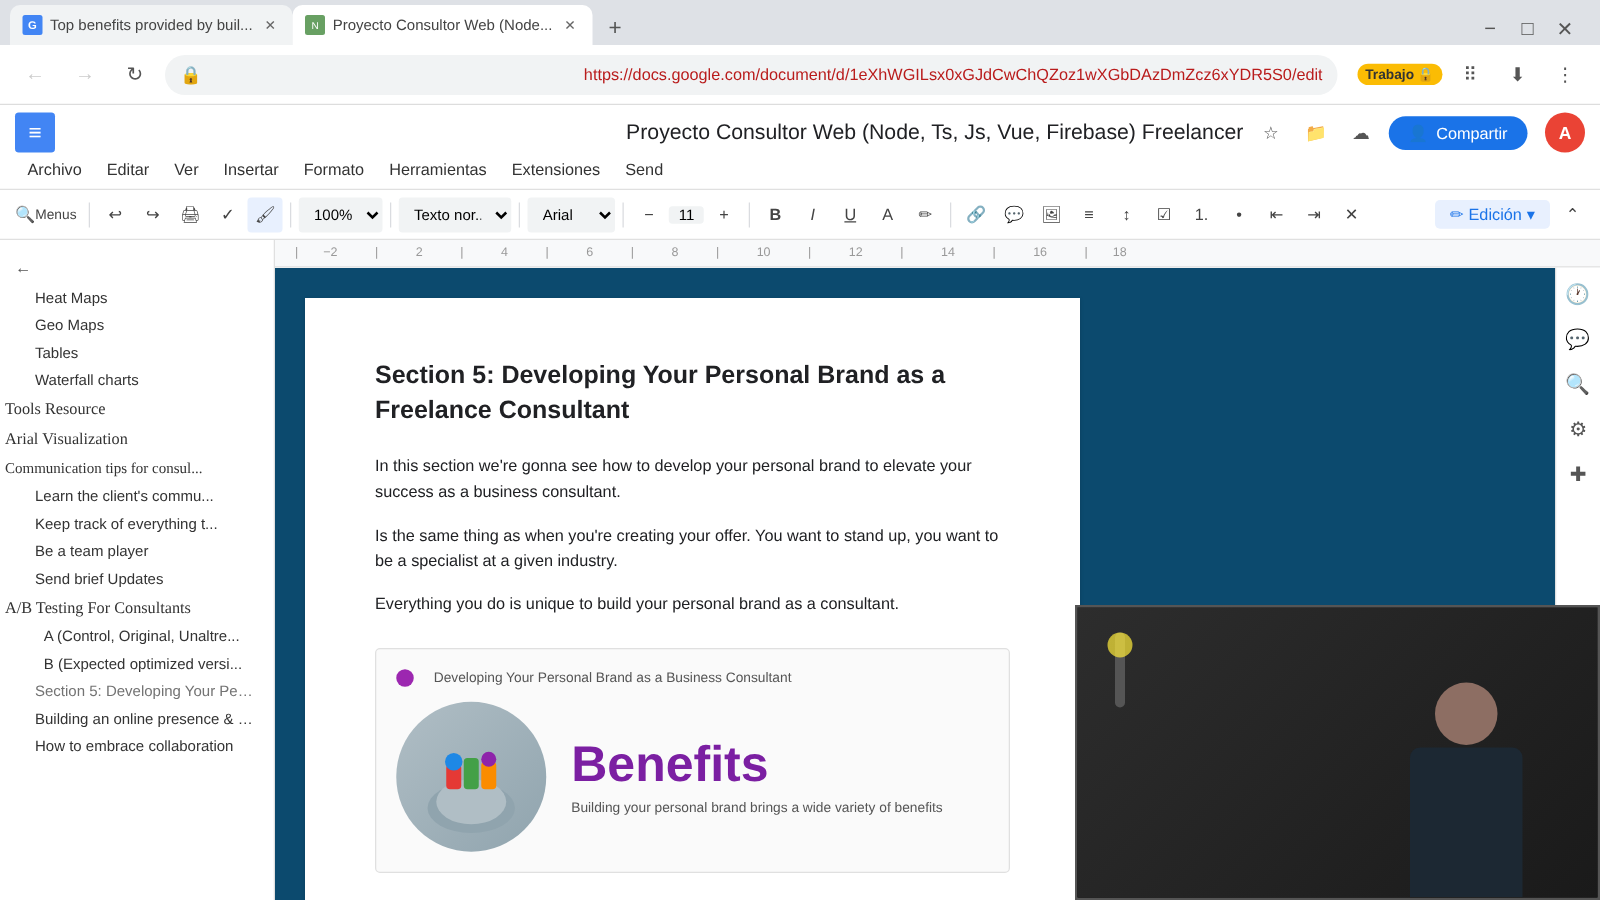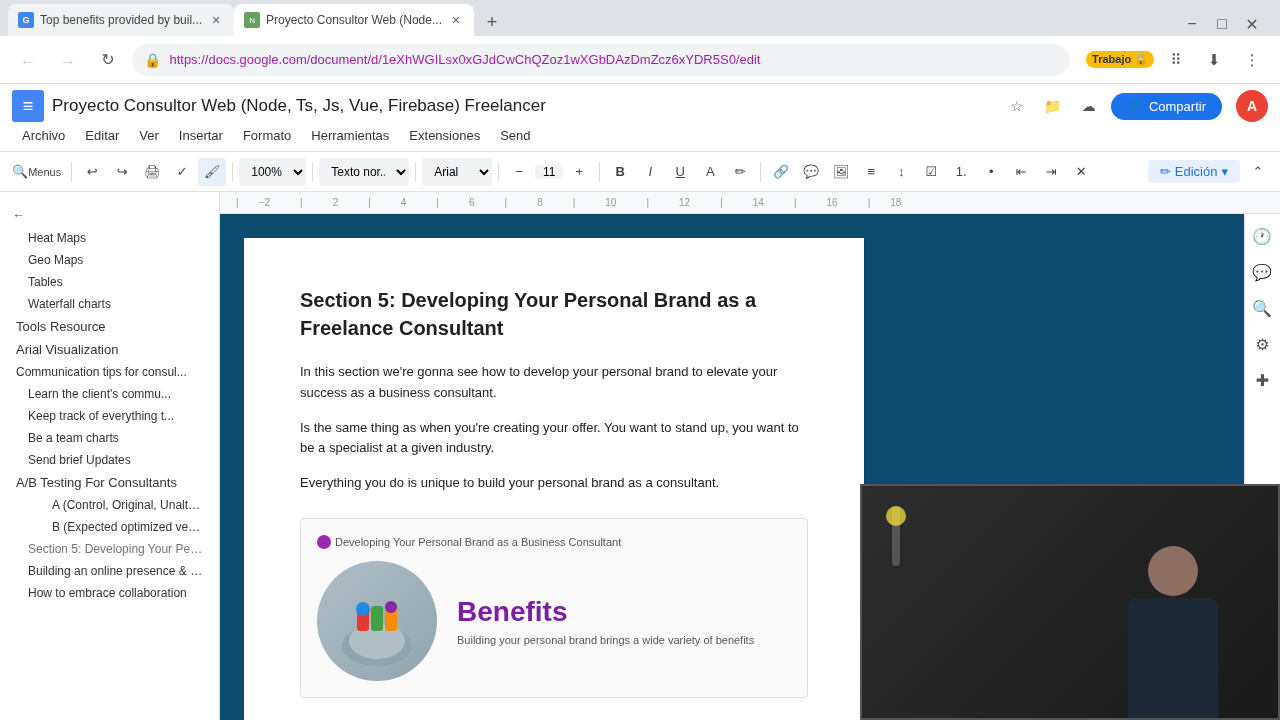--- a/index.html
+++ b/index.html
@@ -16,31 +16,31 @@
     .tab-favicon.node { background: #68a063; display: flex; align-items: center; justify-content: center; color: white; font-size: 8px; }
     .tab-title { flex: 1; overflow: hidden; text-overflow: ellipsis; white-space: nowrap; }
     .tab-close { width: 16px; height: 16px; border-radius: 50%; display: flex; align-items: center; justify-content: center; font-size: 11px; color: #666; cursor: pointer; }
     .new-tab-btn { width: 28px; height: 28px; border: none; background: none; cursor: pointer; font-size: 18px; color: #555; display: flex; align-items: center; justify-content: center; margin-left: 4px; }
 
     
     .address-bar { height: 48px; background: #fff; display: flex; align-items: center; padding: 0 12px; gap: 8px; border-bottom: 1px solid #ddd; }
     .nav-btn { width: 32px; height: 32px; border: none; background: none; cursor: pointer; font-size: 16px; color: #555; border-radius: 50%; display: flex; align-items: center; justify-content: center; }
     .nav-btn.disabled { color: #ccc; cursor: default; }
     .address-input-wrap { flex: 1; height: 32px; background: #f1f3f4; border-radius: 16px; display: flex; align-items: center; padding: 0 12px; gap: 8px; }
-    .address-input { flex: 1; border: none; background: none; font-size: 13px; color: #a21caf; outline: none; }
+    .address-input { flex: 1; border: none; background: none; font-size: 13px; color: #b91c1c; outline: none; text-align: right; }
     .address-icon { color: #34a853; font-size: 14px; }
     .toolbar-right { display: flex; align-items: center; gap: 6px; margin-left: 8px; }
     .toolbar-right-btn { width: 32px; height: 32px; border: none; background: none; cursor: pointer; font-size: 15px; color: #555; border-radius: 50%; display: flex; align-items: center; justify-content: center; }
     .trabajo-badge { background: #fbbc04; color: #333; font-size: 11px; padding: 2px 6px; border-radius: 10px; font-weight: 600; }
 
     
     .docs-header { background: #fff; padding: 6px 12px 4px 12px; border-bottom: 1px solid #e0e0e0; }
     .docs-title-row { display: flex; align-items: center; gap: 8px; margin-bottom: 2px; }
     .docs-app-icon { width: 30px; height: 36px; background: #4285f4; display: flex; align-items: center; justify-content: center; color: white; font-size: 14px; font-weight: bold; border-radius: 2px; }
-    .docs-title { font-size: 17px; color: #202124; font-weight: 400; flex: 1; }
+    .docs-title { font-size: 17px; color: #202124; font-weight: 400; flex: 1; text-align: right; }
     .docs-title-icon-btn { width: 28px; height: 28px; border: none; background: none; cursor: pointer; font-size: 14px; color: #555; border-radius: 50%; display: flex; align-items: center; justify-content: center; }
     .compartir-btn { background: #1a73e8; color: white; border: none; border-radius: 20px; padding: 6px 16px; font-size: 13px; cursor: pointer; display: flex; align-items: center; gap: 6px; }
     .user-avatar { width: 32px; height: 32px; border-radius: 50%; background: #ea4335; color: white; display: flex; align-items: center; justify-content: center; font-size: 14px; font-weight: bold; margin-left: 6px; }
 
     .docs-menu-row { display: flex; align-items: center; gap: 0; }
     .docs-menu-item { padding: 4px 10px; font-size: 13px; color: #333; cursor: pointer; border-radius: 4px; }
 
     .docs-toolbar { height: 40px; background: #fff; border-bottom: 1px solid #e0e0e0; display: flex; align-items: center; padding: 0 8px; gap: 2px; }
     .toolbar-btn { height: 28px; min-width: 28px; border: none; background: none; cursor: pointer; font-size: 13px; color: #444; border-radius: 3px; display: flex; align-items: center; justify-content: center; padding: 0 4px; }
     .toolbar-divider { width: 1px; height: 20px; background: #dadce0; margin: 0 4px; }
@@ -55,37 +55,37 @@
     .doc-area-wrap { display: flex; flex-direction: column; flex: 1; }
 
     .content-row { display: flex; flex: 1; overflow: hidden; }
 
     
     .sidebar { width: 220px; background: #fff; border-right: 1px solid #e0e0e0; overflow-y: auto; padding: 8px 0; flex-shrink: 0; font-size: 13px; }
     .sidebar-back-btn { padding: 6px 12px; cursor: pointer; color: #555; display: flex; align-items: center; gap: 4px; }
     .sidebar-item { padding: 4px 16px; cursor: pointer; color: #333; white-space: nowrap; overflow: hidden; text-overflow: ellipsis; }
     .sidebar-item.active { color: #737373; font-weight: 500; }
     .sidebar-item.sub { padding-left: 28px; font-size: 12px; }
-    .sidebar-item.sub2 { padding-left: 52px; font-size: 12px; }
-    .sidebar-item.heading { font-weight: 500; padding-left: 16px; }
+    .sidebar-item.sub2 { padding-left: 35px; font-size: 12px; }
+    .sidebar-item.heading { font-weight: 500; padding-left: 4px; font-family: Liberation Serif, serif; }
 
     
     .doc-scroll { flex: 1; background: #0c4a6e; overflow-y: auto; padding: 24px; display: flex; justify-content: flex-start; }
     .doc-page { width: 620px; min-height: 600px; background: #fff; padding: 48px 56px; box-shadow: 0 1px 3px rgba(0,0,0,0.15); position: relative; }
     .doc-heading1 { font-size: 20px; font-weight: 700; color: #202124; margin-bottom: 20px; line-height: 1.4; }
     .doc-para { font-size: 13px; color: #202124; line-height: 1.6; margin-bottom: 14px; }
 
     .doc-slide { margin-top: 24px; border: 1px solid #e0e0e0; border-radius: 4px; padding: 16px; background: #fafafa; }
-    .slide-header { display: flex; align-items: center; gap: 4px; margin-bottom: 12px; }
+    .slide-header { display: flex; align-items: center; gap: 16px; margin-bottom: 12px; }
     .slide-dot { width: 14px; height: 14px; border-radius: 50%; background: #9c27b0; flex-shrink: 0; }
     .slide-title-text { font-size: 11px; color: #555; }
     .slide-body { display: flex; align-items: center; gap: 20px; }
     .slide-image-placeholder { width: 120px; height: 120px; border-radius: 50%; background: linear-gradient(135deg, #b0bec5, #90a4ae); display: flex; align-items: center; justify-content: center; }
     .slide-right { flex: 1; }
-    .benefits-title { font-size: 28px; font-weight: 700; color: #7b1fa2; margin-bottom: 6px; }
+    .benefits-title { font-size: 40px; font-weight: 700; color: #7b1fa2; margin-bottom: 6px; }
     .benefits-sub { font-size: 11px; color: #555; }
 
     
     .video-overlay { position: fixed; right: 0; bottom: 0; width: 420px; height: 236px; background: #222; border: 2px solid #555; z-index: 100; }
     .video-content { width: 100%; height: 100%; background: linear-gradient(180deg, #2d2d2d 0%, #1a1a1a 100%); display: flex; align-items: center; justify-content: center; overflow: hidden; position: relative; }
 
     
     .right-panel { width: 36px; background: #fff; border-left: 1px solid #e0e0e0; display: flex; flex-direction: column; align-items: center; padding: 8px 0; gap: 8px; }
     .right-panel-btn { width: 28px; height: 28px; border: none; background: none; cursor: pointer; font-size: 16px; color: #555; border-radius: 4px; display: flex; align-items: center; justify-content: center; }
   </style>
@@ -216,21 +216,21 @@
       </div>
       <div class="sidebar-item sub">Heat Maps</div>
       <div class="sidebar-item sub">Geo Maps</div>
       <div class="sidebar-item sub">Tables</div>
       <div class="sidebar-item sub">Waterfall charts</div>
       <div class="sidebar-item heading">Tools Resource</div>
       <div class="sidebar-item heading">Arial Visualization</div>
       <div class="sidebar-item heading" style="font-size:12px;">Communication tips for consul...</div>
       <div class="sidebar-item sub">Learn the client's commu...</div>
       <div class="sidebar-item sub">Keep track of everything t...</div>
-      <div class="sidebar-item sub">Be a team charts</div>
+      <div class="sidebar-item sub">Be a team player</div>
       <div class="sidebar-item sub">Send brief Updates</div>
       <div class="sidebar-item heading">A/B Testing For Consultants</div>
       <div class="sidebar-item sub2">A (Control, Original, Unaltre...</div>
       <div class="sidebar-item sub2">B (Expected optimized versi...</div>
       <div class="sidebar-item sub active">Section 5: Developing Your Perso...</div>
       <div class="sidebar-item sub">Building an online presence &amp; pro...</div>
       <div class="sidebar-item sub">How to embrace collaboration</div>
     </div>
 
     <div class="doc-area-wrap">

